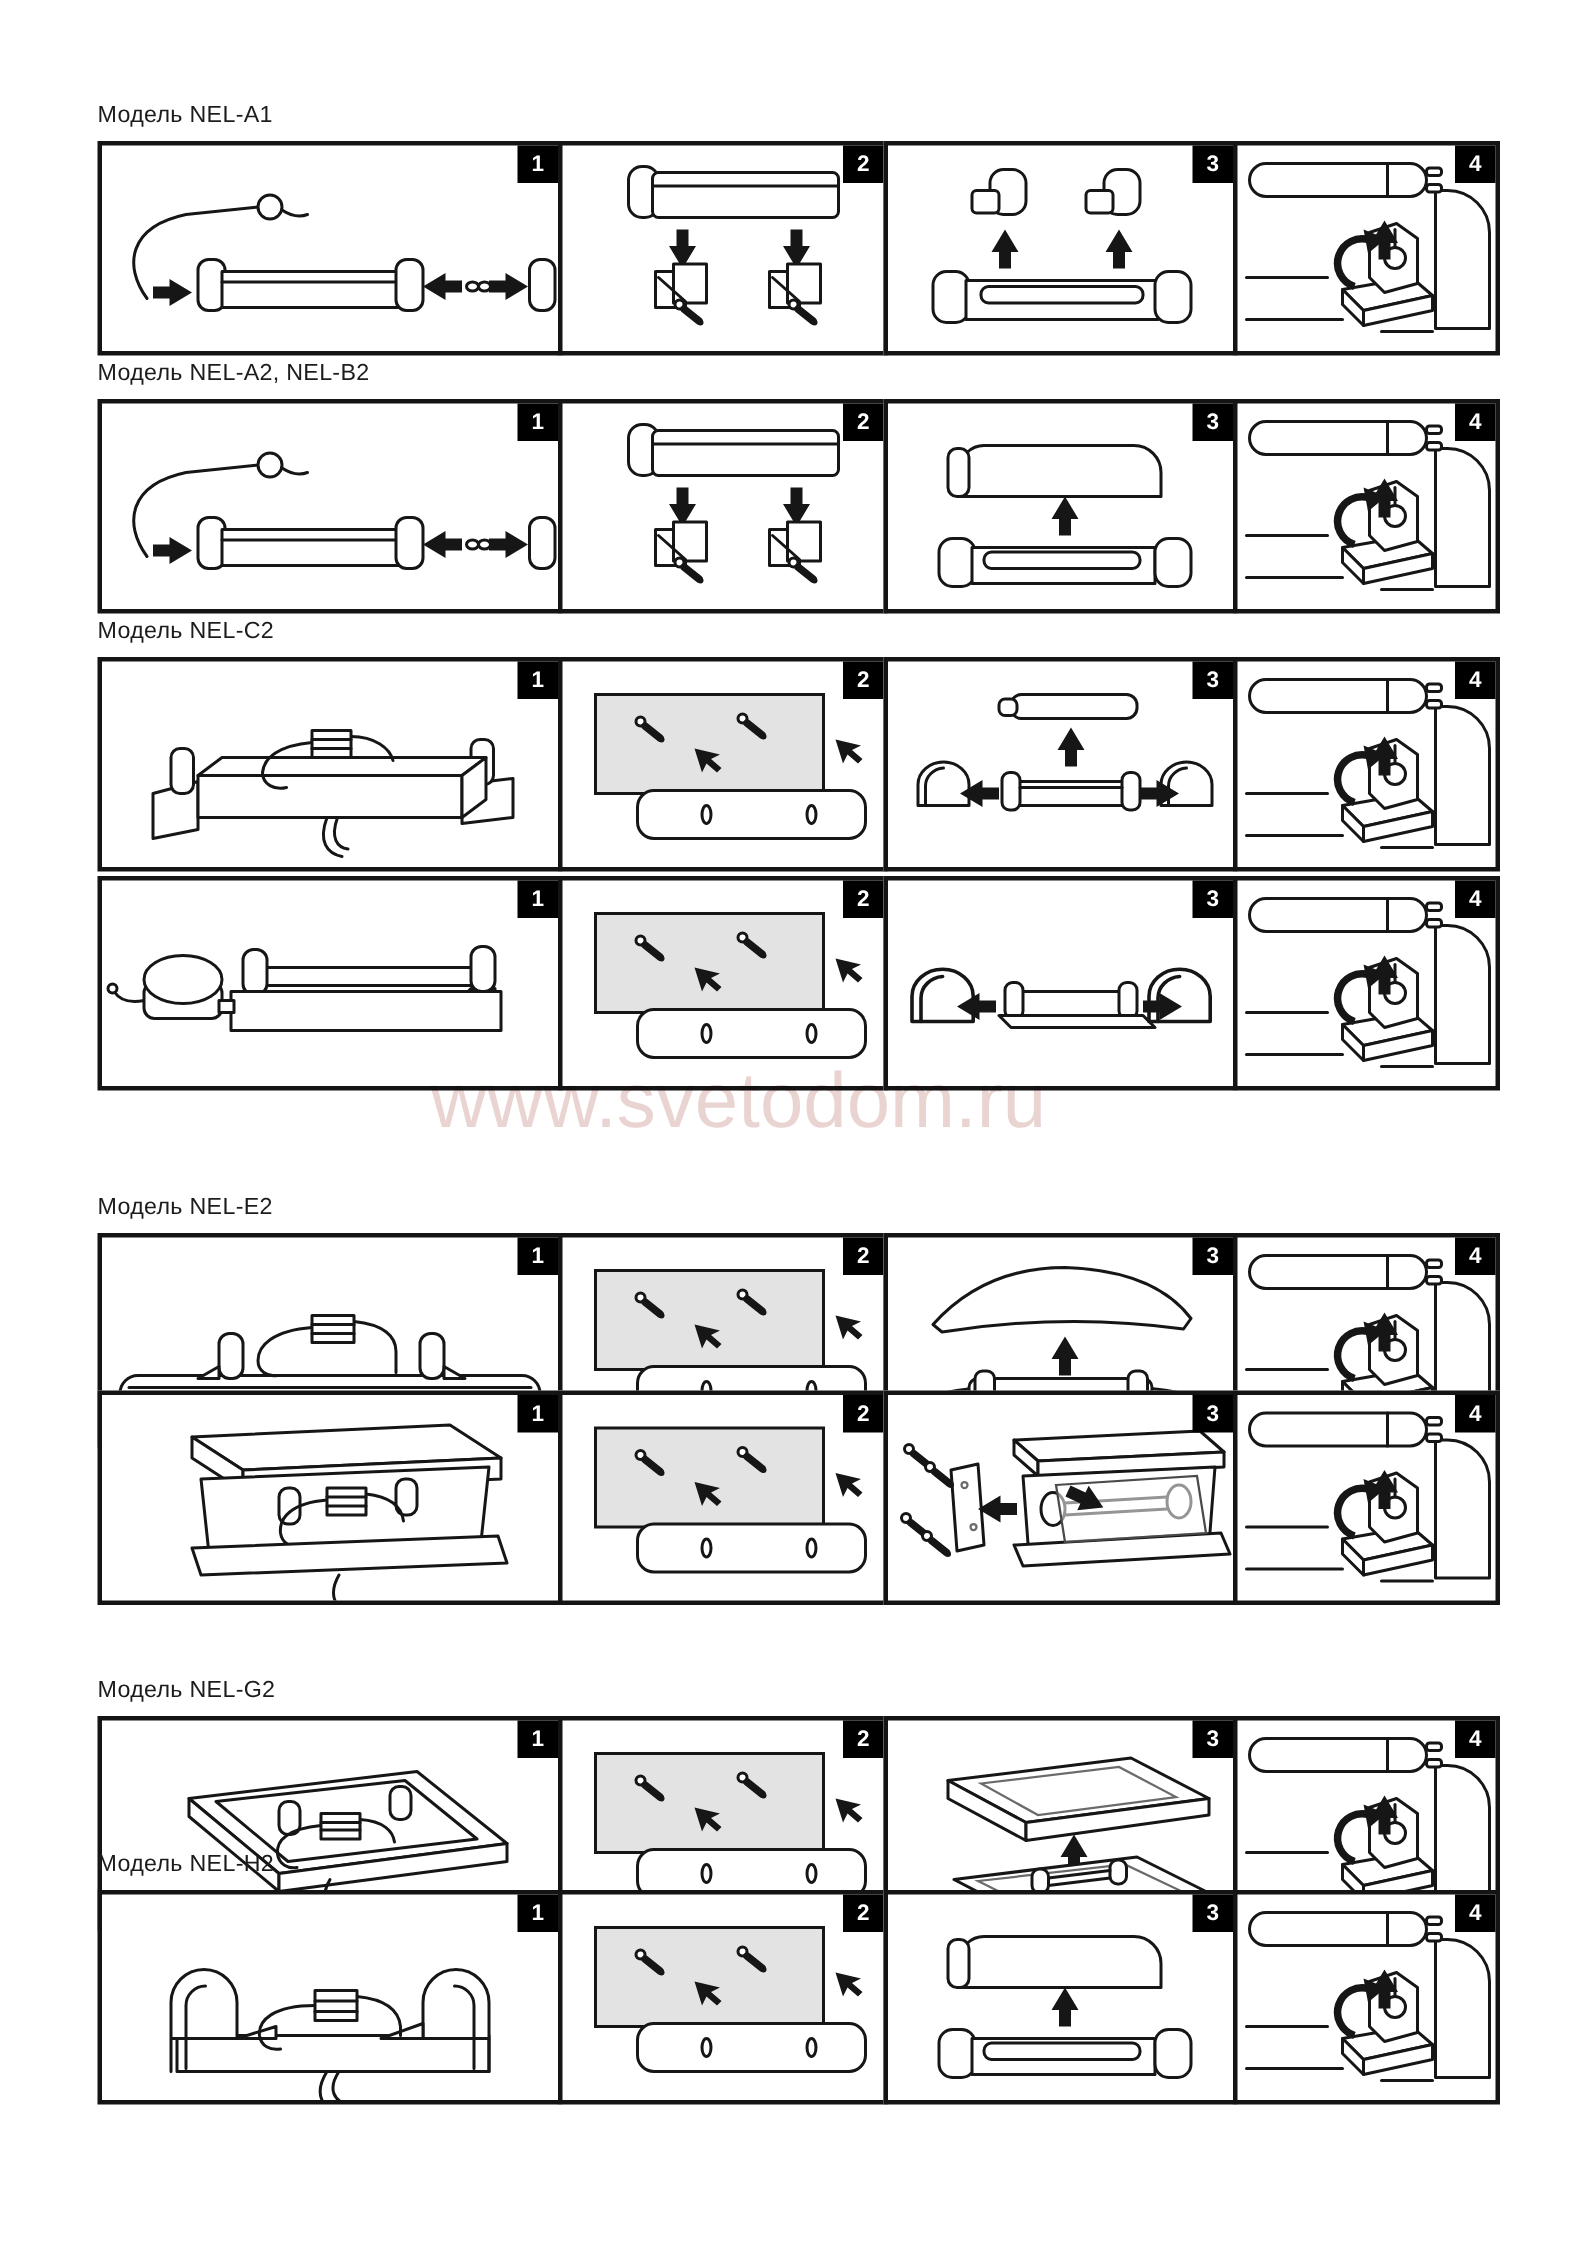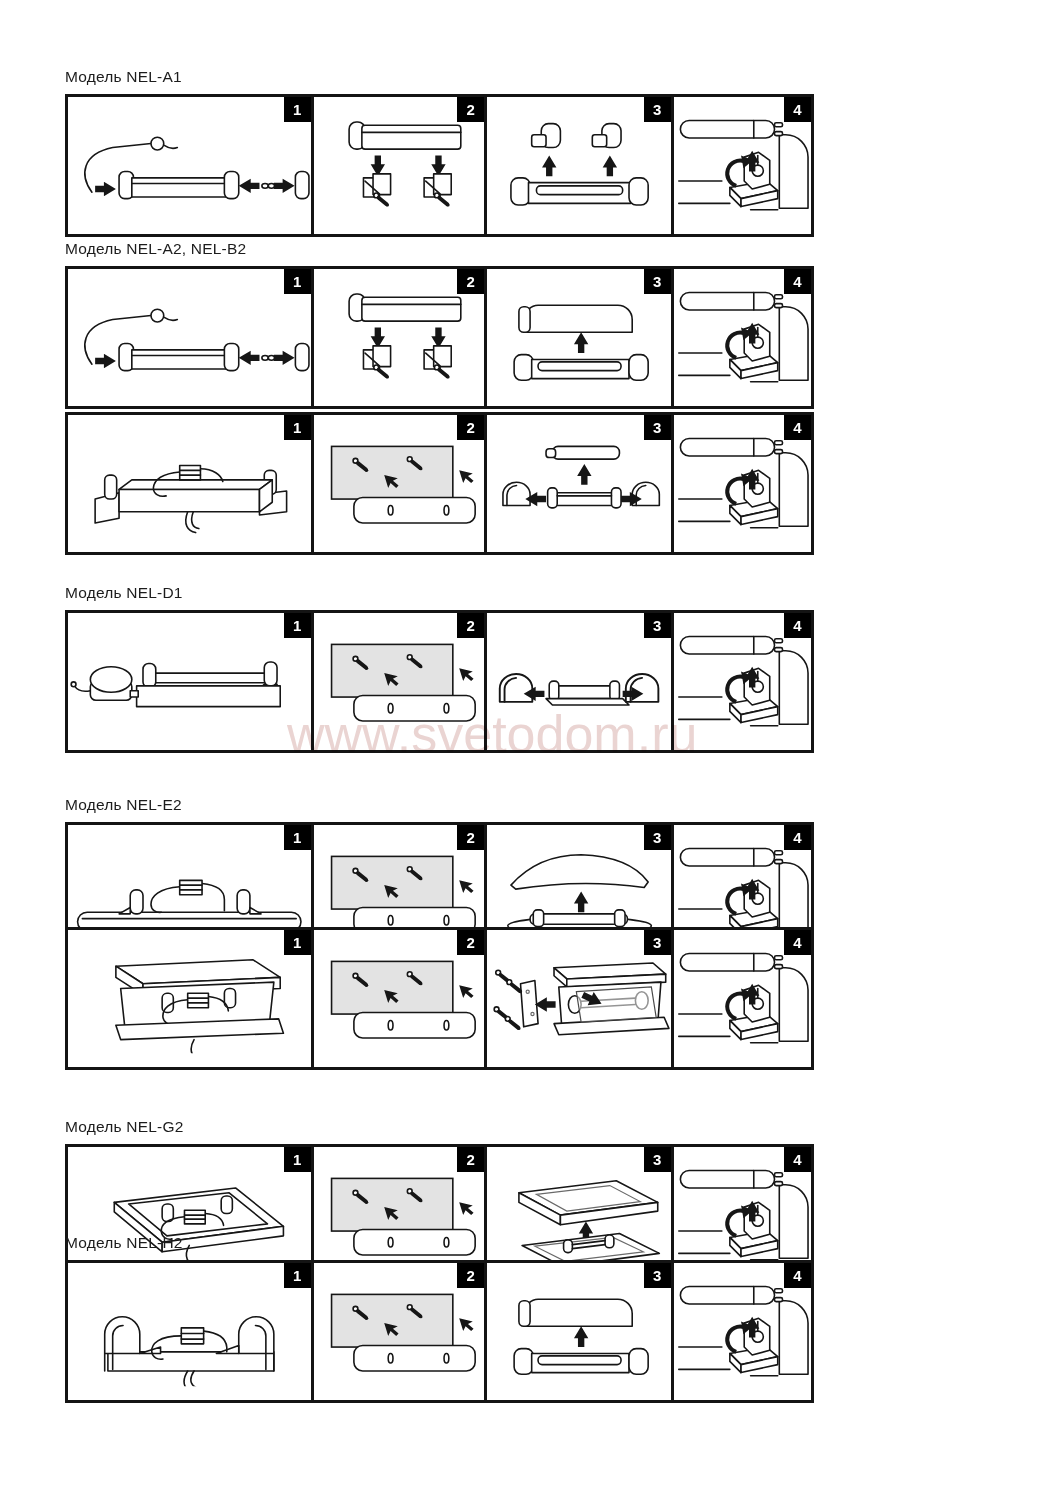--- a/index.html
+++ b/index.html
@@ -3,21 +3,21 @@
 <meta charset="utf-8">
 <style>
   * { margin:0; padding:0; box-sizing:border-box; }
   html,body { background:#ffffff; }
   body {
     position:relative;
     width:1060px; height:1500px;
     font-family:"Liberation Sans", sans-serif;
     overflow:hidden;
   }
-  .model-row { position:absolute; left:65px; width:749px; }
+  .model-row { position:absolute; left:65px; width:935px; }
   .model-label {
     height:20px; margin-bottom:6px;
     font-size:15.5px; color:#1c1c1c; letter-spacing:0.2px;
   }
   .strip { display:flex; height:143px; }
   .panel { position:relative; background:#fff; border:3px solid #141414; height:143px; }
   .w1 { width:310px; }
   .w2 { width:220px; margin-left:-3px; }
   .w3 { width:236px; margin-left:-3px; }
   .w4 { width:178px; margin-left:-3px; }
@@ -368,20 +368,21 @@
     <div class="panel w4">
       <svg class="art" viewBox="0 0 172 137">
           <use href="#s4"></use>
         </svg>
       <div class="badge">4</div>
     </div>
   </div>
 </section>
 
 <section class="model-row" style="top:412px">
+  <div class="model-label">Модель NEL-C2</div>
   <div class="strip">
     <div class="panel w1">
       <svg class="art" viewBox="0 0 304 137">
           <use href="#s-c2"></use>
         </svg>
       <div class="badge">1</div>
     </div>
     <div class="panel w2">
       <svg class="art" viewBox="0 0 214 137">
           <use href="#s2b"></use>
@@ -397,21 +398,20 @@
     <div class="panel w4">
       <svg class="art" viewBox="0 0 172 137">
           <use href="#s4"></use>
         </svg>
       <div class="badge">4</div>
     </div>
   </div>
 </section>
 
 <section class="model-row" style="top:584px">
-  <div class="model-label">Модель NEL-D1</div>
   <div class="strip">
     <div class="panel w1">
       <svg class="art" viewBox="0 0 304 137">
           <use href="#s-d1"></use>
         </svg>
       <div class="badge">1</div>
     </div>
     <div class="panel w2">
       <svg class="art" viewBox="0 0 214 137">
           <use href="#s2b"></use>

